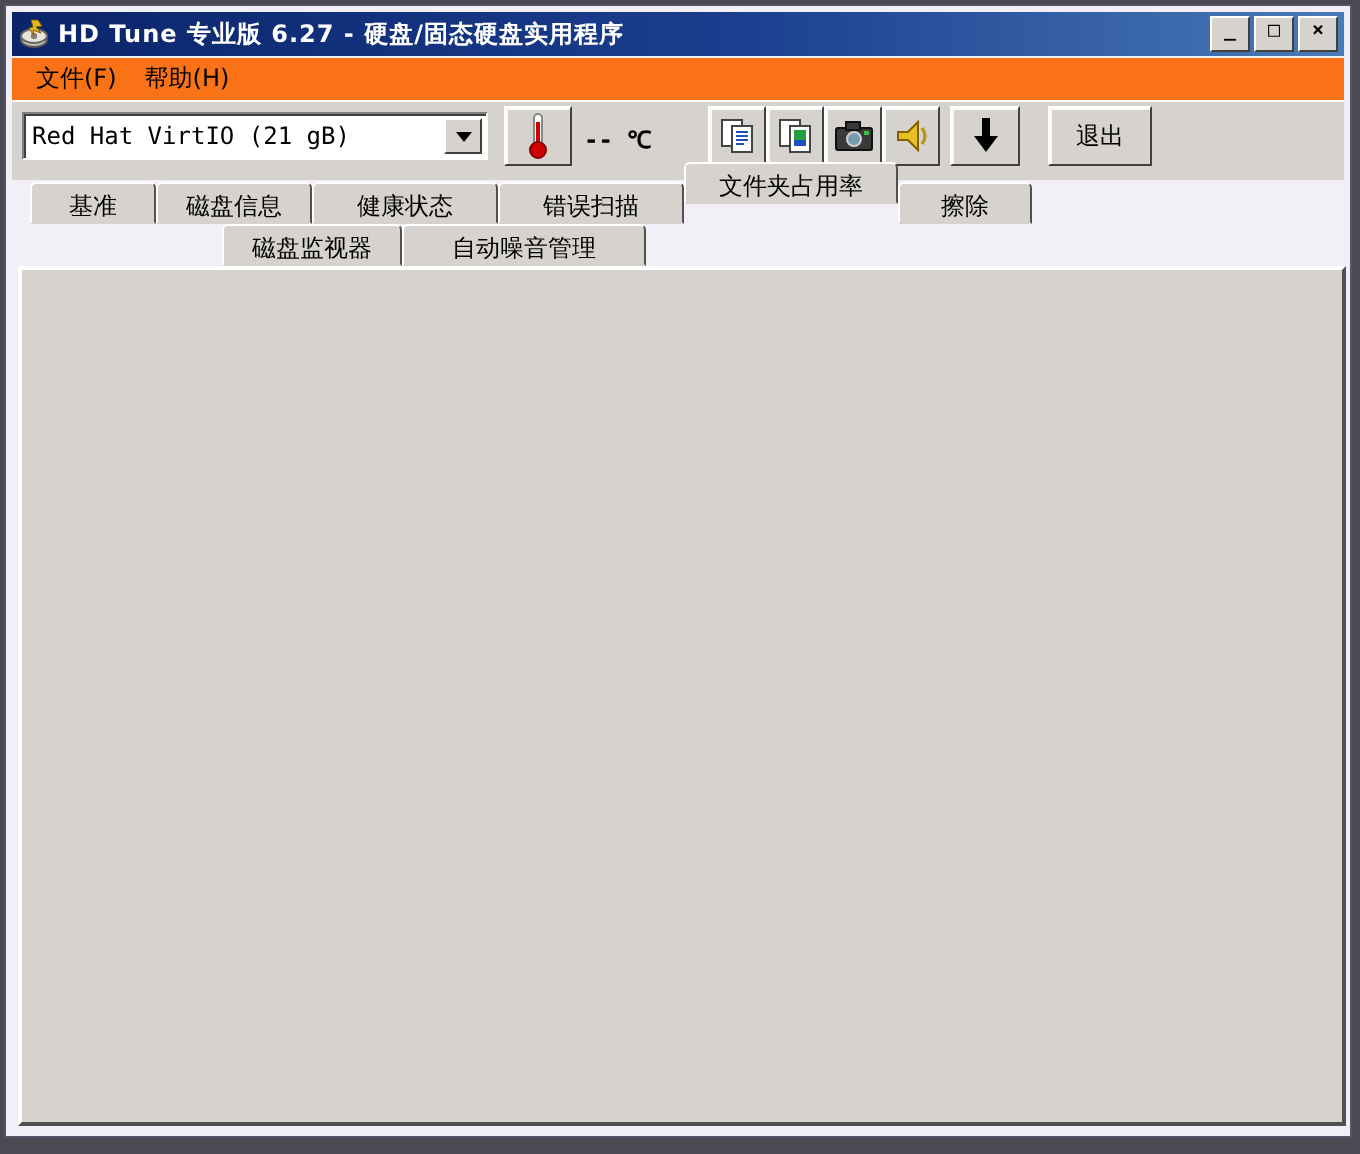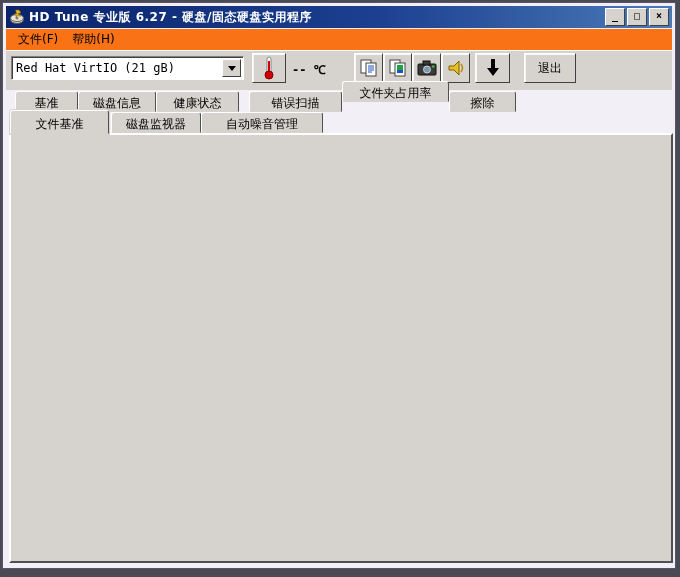--- a/index.html
+++ b/index.html
@@ -165,21 +165,21 @@
     </svg>
     <span>基准</span>
   </div>
   <div class="tab" style="left:75px;top:88px;width:78px;">
     <svg width="8" height="13" viewBox="0 0 8 13">
       <circle cx="4" cy="2" r="1.8" fill="#1a5ac8"></circle>
       <rect x="2.5" y="5" width="3" height="8" fill="#1a5ac8"></rect>
     </svg>
     <span>磁盘信息</span>
   </div>
-  <div class="tab" style="left:153px;top:88px;width:83px;">
+  <div class="tab" style="left:153px;top:88px;width:93px;">
     <svg width="14" height="14" viewBox="0 0 14 14">
       <path d="M5 1 h4 v4 h4 v4 h-4 v4 h-4 v-4 h-4 v-4 h4 z" fill="#d82020" stroke="#801010"></path>
     </svg>
     <span>健康状态</span>
   </div>
   <div class="tab" style="left:246px;top:88px;width:93px;">
     <svg width="14" height="14" viewBox="0 0 14 14">
       <circle cx="5.5" cy="5.5" r="4" fill="#cfeefc" stroke="#1a8a30" stroke-width="1.4"></circle>
       <line x1="8.6" y1="8.6" x2="13" y2="13" stroke="#8a6a20" stroke-width="2"></line>
     </svg>
@@ -195,28 +195,20 @@
   <div class="tab" style="left:446px;top:88px;width:67px;">
     <svg width="11" height="13" viewBox="0 0 11 13">
       <rect x="2" y="3.5" width="7" height="9" fill="#9a9a9a" stroke="#404040"></rect>
       <rect x="1" y="2" width="9" height="1.6" fill="#b8b8b8" stroke="#404040" stroke-width="0.6"></rect>
       <line x1="4" y1="5.5" x2="4" y2="11" stroke="#555"></line>
         <line x1="7" y1="5.5" x2="7" y2="11" stroke="#555"></line>
     </svg>
     <span>擦除</span>
   </div>
 
-  <div class="tab active" style="left:7px;top:107px;width:99px;">
-    <svg width="14" height="14" viewBox="0 0 14 14">
-      <rect x="0.8" y="0.8" width="12.4" height="12.4" fill="#fff" stroke="#a030a0" stroke-width="1.4"></rect>
-      <rect x="6" y="2.5" width="2.4" height="6" rx="1.2" fill="#e8c800" stroke="#806000" stroke-width="0.6"></rect>
-      <circle cx="7.2" cy="10.8" r="1.4" fill="#e8c800" stroke="#806000" stroke-width="0.6"></circle>
-    </svg>
-    <span>文件基准</span>
-  </div>
   <div class="tab" style="left:108px;top:109px;width:90px;">
     <svg width="14" height="13" viewBox="0 0 14 13">
       <rect x="0.6" y="0.6" width="12.8" height="11.8" fill="#fff" stroke="#555" stroke-width="0.8"></rect>
       <rect x="2.5" y="6" width="2.4" height="5" fill="#20a040"></rect>
       <rect x="5.8" y="3" width="2.4" height="8" fill="#20a040"></rect>
       <rect x="9.1" y="5" width="2.4" height="6" fill="#1a70c8"></rect>
     </svg>
     <span>磁盘监视器</span>
   </div>
   <div class="tab" style="left:198px;top:109px;width:122px;">

